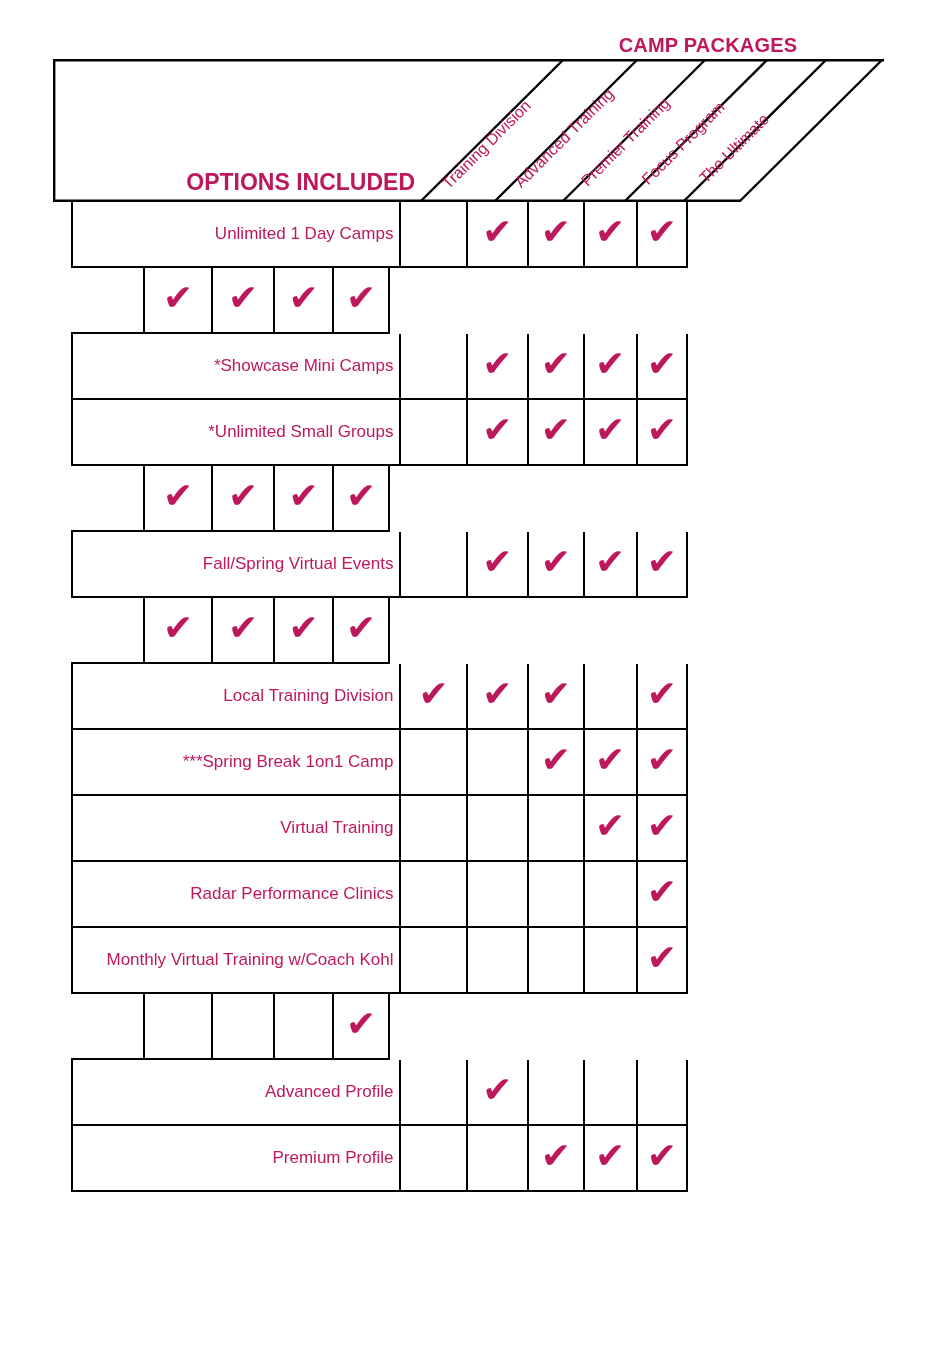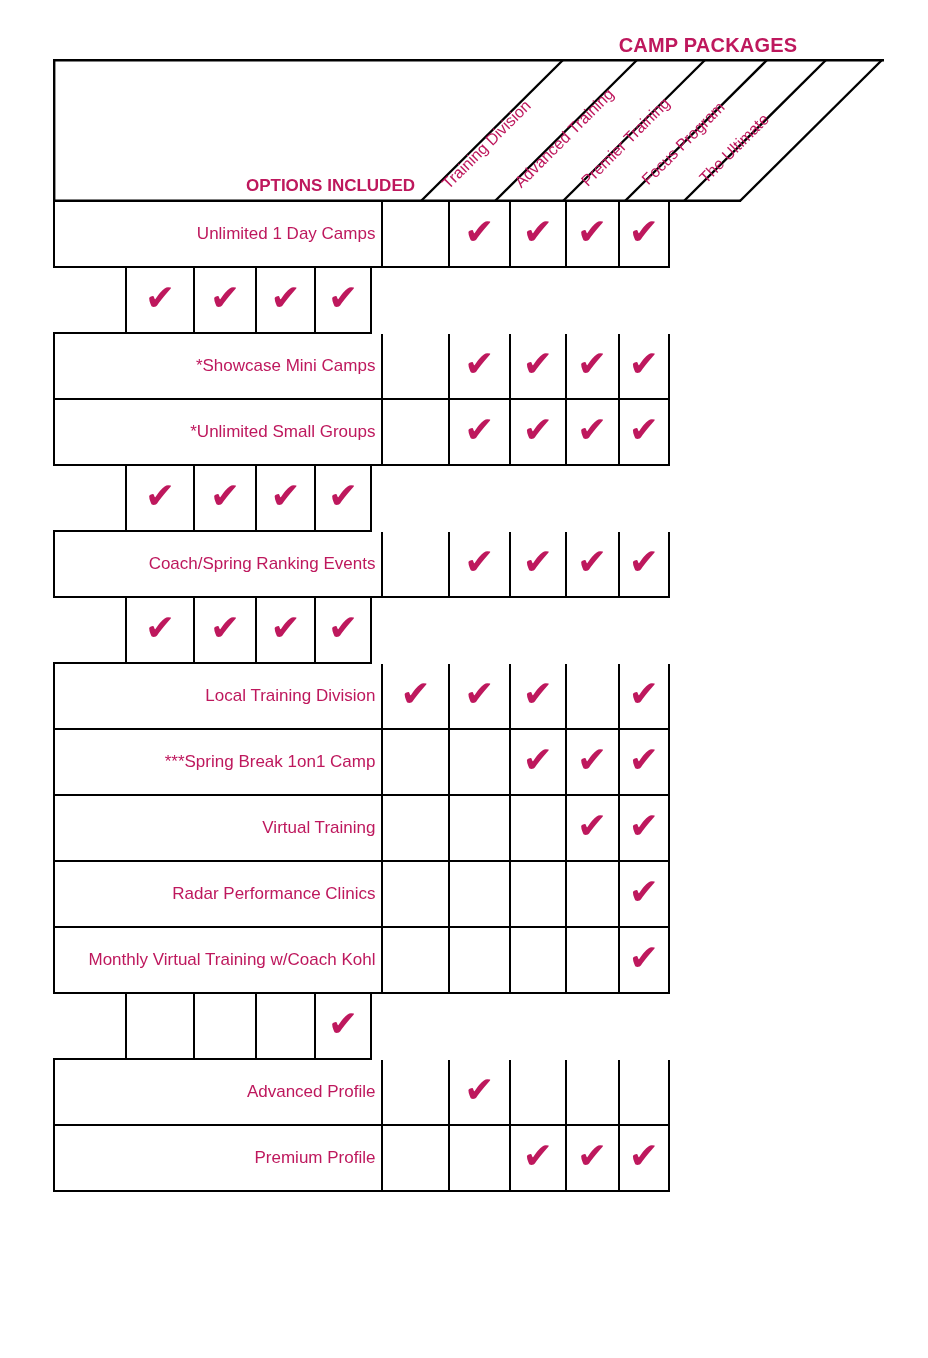--- a/index.html
+++ b/index.html
@@ -18,33 +18,33 @@
     font-size:20px;font-weight:bold;
     letter-spacing:0.2px;
   }
   
   .hdr{
     position:absolute;left:53px;top:59px;width:836px;height:143px;
   }
   .hdr svg{position:absolute;left:0;top:0;}
   .corner-label{
     position:absolute;right:474px;bottom:6px;
-    font-size:17px;font-weight:bold;
+    font-size:23px;font-weight:bold;
     white-space:nowrap;
   }
   .diag-label{
     position:absolute;
     height:22px;line-height:22px;
     white-space:nowrap;
     font-size:16px;
     transform-origin:0 100%;
   }
   
   .tbody{
-    position:absolute;left:53px;top:202px;width:617px;
+    position:absolute;left:71px;top:202px;width:617px;
   }
   .trow{display:flex;height:66px;}
   .cell{
     box-sizing:border-box;
     border-right:2px solid #000;
     border-bottom:2px solid #000;
     height:66px;
     display:flex;align-items:center;justify-content:center;
   }
   .label-cell{
@@ -177,21 +177,21 @@
           <span class="check">✔</span>
         </div>
         <div class="cell check-cell" style="width: 59px;">
           <span class="check">✔</span>
         </div>
         <div class="cell check-cell" style="width: 56px;">
           <span class="check">✔</span>
         </div>
       </div>
       <div class="trow">
-        <div class="cell label-cell">Coach/Spring Ranking Events</div>
+        <div class="cell label-cell">Fall/Spring Virtual Events</div>
         <div class="cell check-cell" style="width: 74px;"></div>
         <div class="cell check-cell" style="width: 68px;">
           <span class="check">✔</span>
         </div>
         <div class="cell check-cell" style="width: 62px;">
           <span class="check">✔</span>
         </div>
         <div class="cell check-cell" style="width: 59px;">
           <span class="check">✔</span>
         </div>

